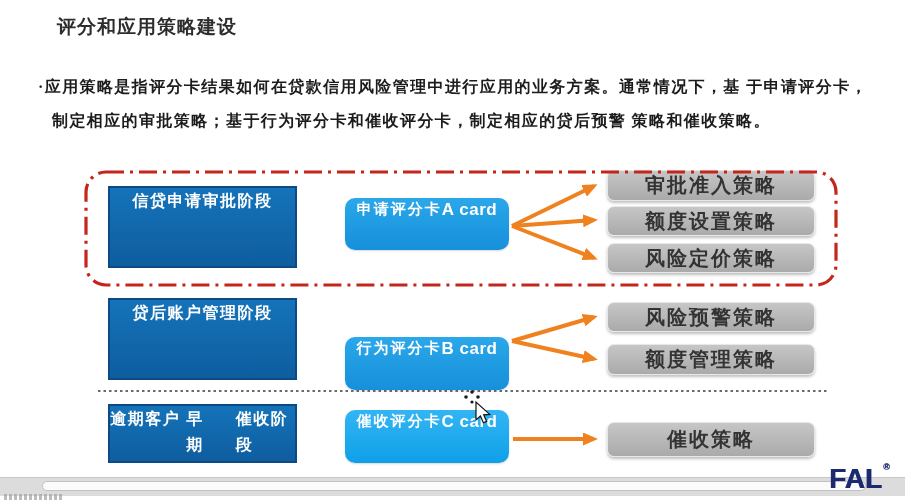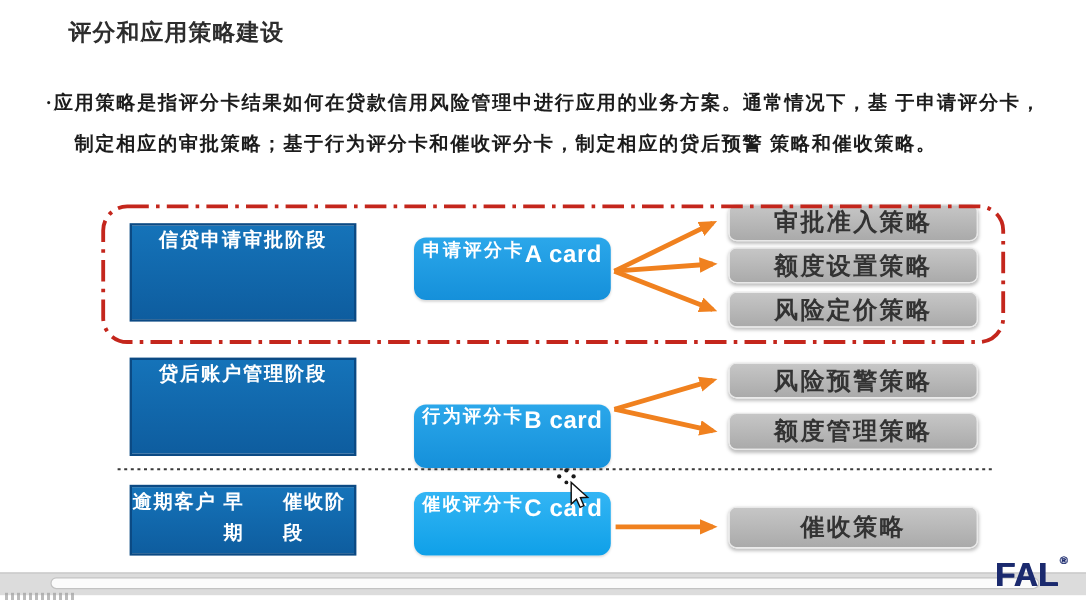--- a/index.html
+++ b/index.html
@@ -16,21 +16,21 @@
     font-size:19px;font-weight:700;color:#2d2d2d;letter-spacing:1px;
   }
 
   
   .intro{
     position:absolute;left:38px;top:70px;width:860px;
     font-family:"Liberation Serif","DejaVu Serif",serif;
     font-weight:700;color:#1c1c1c;font-size:16px;
     letter-spacing:1.4px;line-height:34px;white-space:nowrap;
   }
-  .intro .line2{margin-left:24px;}
+  .intro .line2{margin-left:14px;}
 
   
   .stage{
     position:absolute;left:108px;width:189px;box-sizing:border-box;
     background:linear-gradient(180deg,#1573b9,#0e5d9f);
     border:2px solid #0b4a84;
     color:#ffffff;font-weight:700;font-size:16px;letter-spacing:1.5px;
     display:flex;flex-direction:row;justify-content:center;
     text-align:center;line-height:1.6;
   }
@@ -41,21 +41,21 @@
   .stage.r3 .l2{text-align:left;padding-left:16px;}
 
   
   .card{
     position:absolute;left:345px;width:164px;border-radius:10px;
     color:#ffffff;text-align:center;font-weight:700;
     display:flex;justify-content:center;line-height:1.4;
     box-shadow:0 1px 2px rgba(0,0,0,.15);
   }
   .card .cn{font-size:15px;letter-spacing:2px;}
-  .card .en{font-size:20px;letter-spacing:.5px;}
+  .card .en{font-size:17px;letter-spacing:.5px;}
   .card.r1{top:198px;height:52px;background:linear-gradient(180deg,#2ba7ea,#1590da);}
   .card.r2{top:315px;height:53px;background:linear-gradient(180deg,#2ba7ea,#1590da);margin-top:22px;}
   .card.r3{top:410px;height:53px;background:linear-gradient(180deg,#33b5f4,#0fa0e8);}
 
   
   .strategy{
     position:absolute;left:607px;width:208px;box-sizing:border-box;
     background:linear-gradient(180deg,#c6c6c6,#aaaaaa);
     border:1px solid #e8e8e8;border-radius:7px;
     box-shadow:0 2px 3px rgba(0,0,0,.25);

